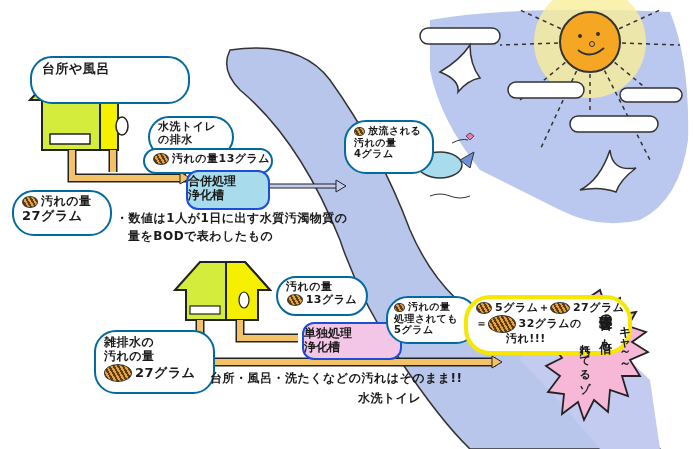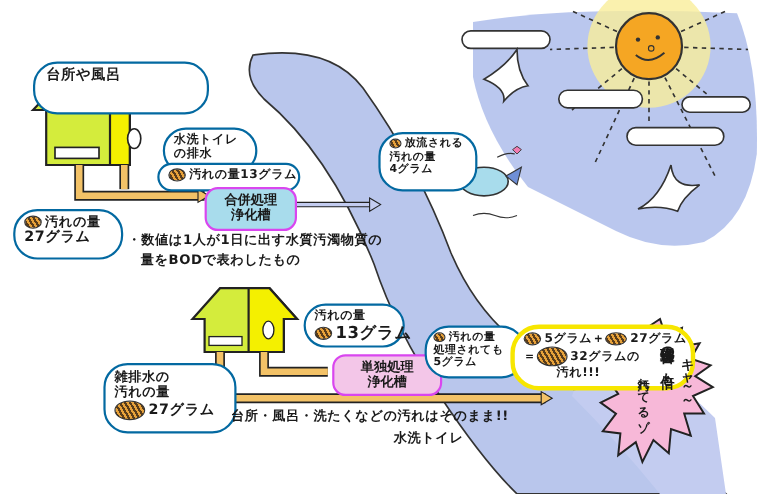--- a/index.html
+++ b/index.html
@@ -3,21 +3,21 @@
 <meta charset="utf-8">
 <style>
   html,body{margin:0;padding:0;background:#ffffff;}
   body{width:693px;height:449px;position:relative;overflow:hidden;font-family:"DejaVu Sans",sans-serif;color:#1a1a1a;}
   svg.bg{position:absolute;left:0;top:0;}
   .txt{position:absolute;font-weight:bold;line-height:1.15;white-space:nowrap;letter-spacing:0.5px;}
   .bubble{position:absolute;background:#fff;border:2px solid #0369a1;border-radius:22px;padding:4px 10px;box-sizing:border-box;}
   .bubble .txt{position:static;display:block;}
   .dot{display:inline-block;width:14px;height:10px;border-radius:50%;background:repeating-linear-gradient(60deg,#e8a23a 0 2px,#5a3d1a 2px 4px);border:1px solid #333;vertical-align:middle;margin-right:3px;}
   .dot.big{width:26px;height:16px;}
-  .tank{position:absolute;border:2px solid #d946ef;border-radius:12px;text-align:center;font-weight:bold;line-height:1.15;box-sizing:border-box;padding-top:3px;}
+  .tank{position:absolute;border:2px solid #1d4ed8;border-radius:12px;font-weight:bold;line-height:1.15;box-sizing:border-box;padding-top:3px;}
   .vert{writing-mode:vertical-rl;position:absolute;font-weight:bold;white-space:nowrap;line-height:1.1;}
 </style>
 </head>
 <body>
 
 <svg class="bg" width="693" height="449" viewBox="0 0 693 449">
 
   <path d="M430 20 Q520 5 670 12 Q690 60 688 140 Q680 200 640 220 Q600 230 560 210 Q520 190 480 170 Q440 120 430 70 Z" fill="#a9b9ea" opacity="0.8"></path>
 
   <path d="M230 50 Q300 40 330 80 Q380 150 410 230 Q440 300 500 330 Q560 360 610 400 Q640 430 660 449 L470 449 Q440 420 400 360 Q360 300 340 240 Q300 140 240 90 Q220 70 230 50 Z" fill="#b9c6ec" stroke="#333" stroke-width="1.5"></path>
@@ -121,21 +121,21 @@
   <span class="txt" style="font-size:10px;"><span class="dot" style="width:9px;height:7px;"></span><span>放流される</span></span>
   <span class="txt" style="font-size:10px;">汚れの量</span>
   <span class="txt" style="font-size:10px;">4グラム</span>
 </div>
 
 <div class="txt" style="left:116px;top:212px;font-size:12px;">・数値は1人が1日に出す水質汚濁物質の</div>
 <div class="txt" style="left:128px;top:230px;font-size:12px;">量をBODで表わしたもの</div>
 
 <div class="bubble" style="left:276px;top:276px;width:92px;height:40px;padding:3px 8px;">
   <span class="txt" style="font-size:11px;">汚れの量</span>
-  <span class="txt" style="font-size:15px;"><span class="dot"></span><span>13グラム</span></span>
+  <span class="txt" style="font-size:11px;text-align:center;"><span class="dot"></span><span>13グラム</span></span>
 </div>
 
 <div class="tank" style="left:302px;top:322px;width:100px;height:38px;background:#f3c6e8;font-size:12px;">
   <div>単独処理</div>
   <div>浄化槽</div>
 </div>
 
 <div class="bubble" style="left:386px;top:296px;width:92px;height:48px;padding:3px 6px;">
   <span class="txt" style="font-size:10px;"><span class="dot" style="width:9px;height:7px;"></span><span>汚れの量</span></span>
   <span class="txt" style="font-size:10px;">処理されても</span>

